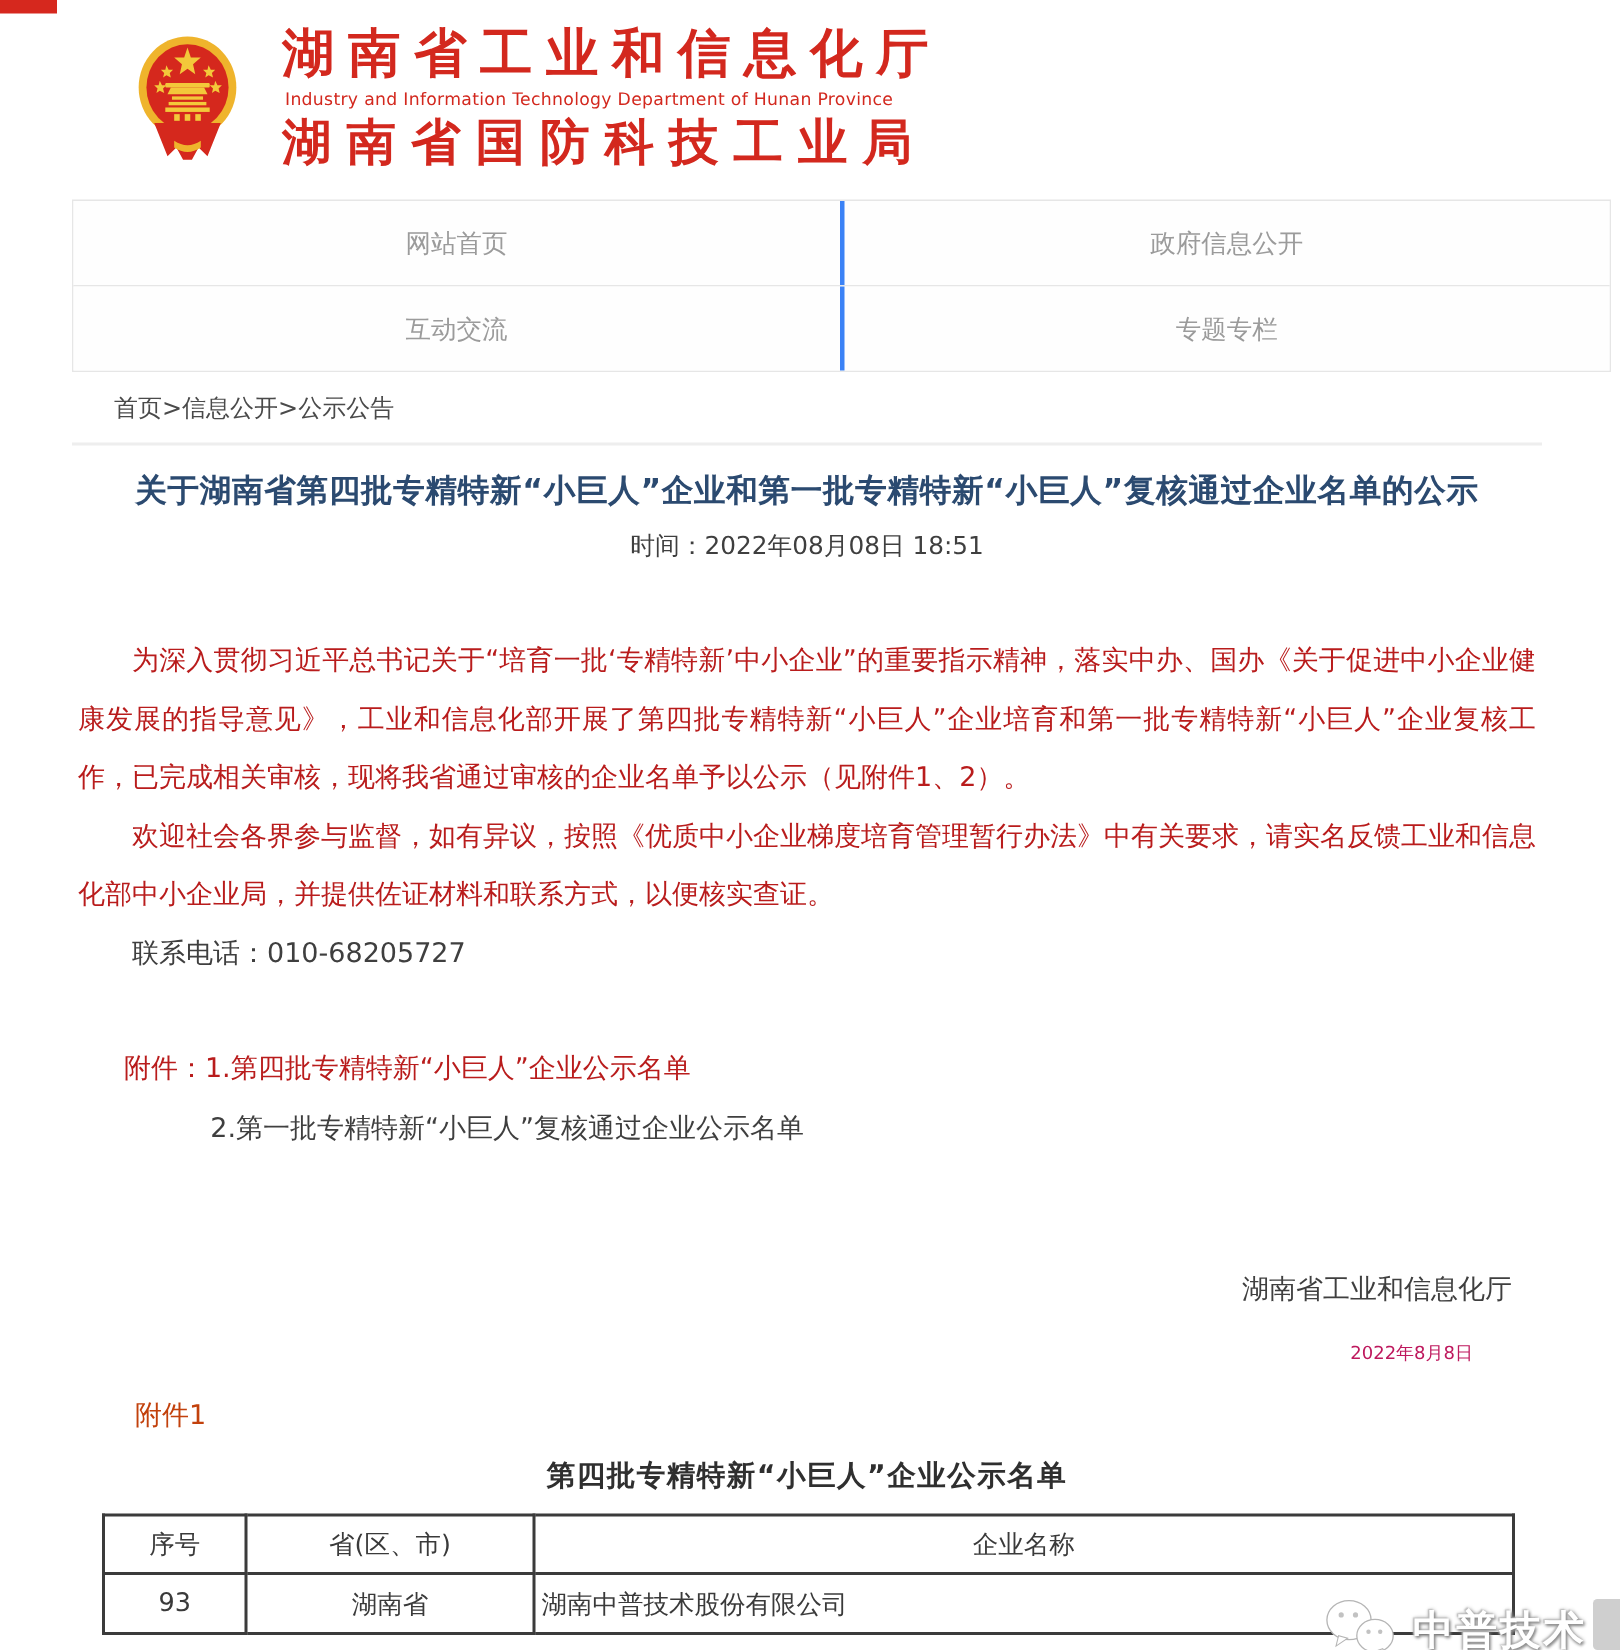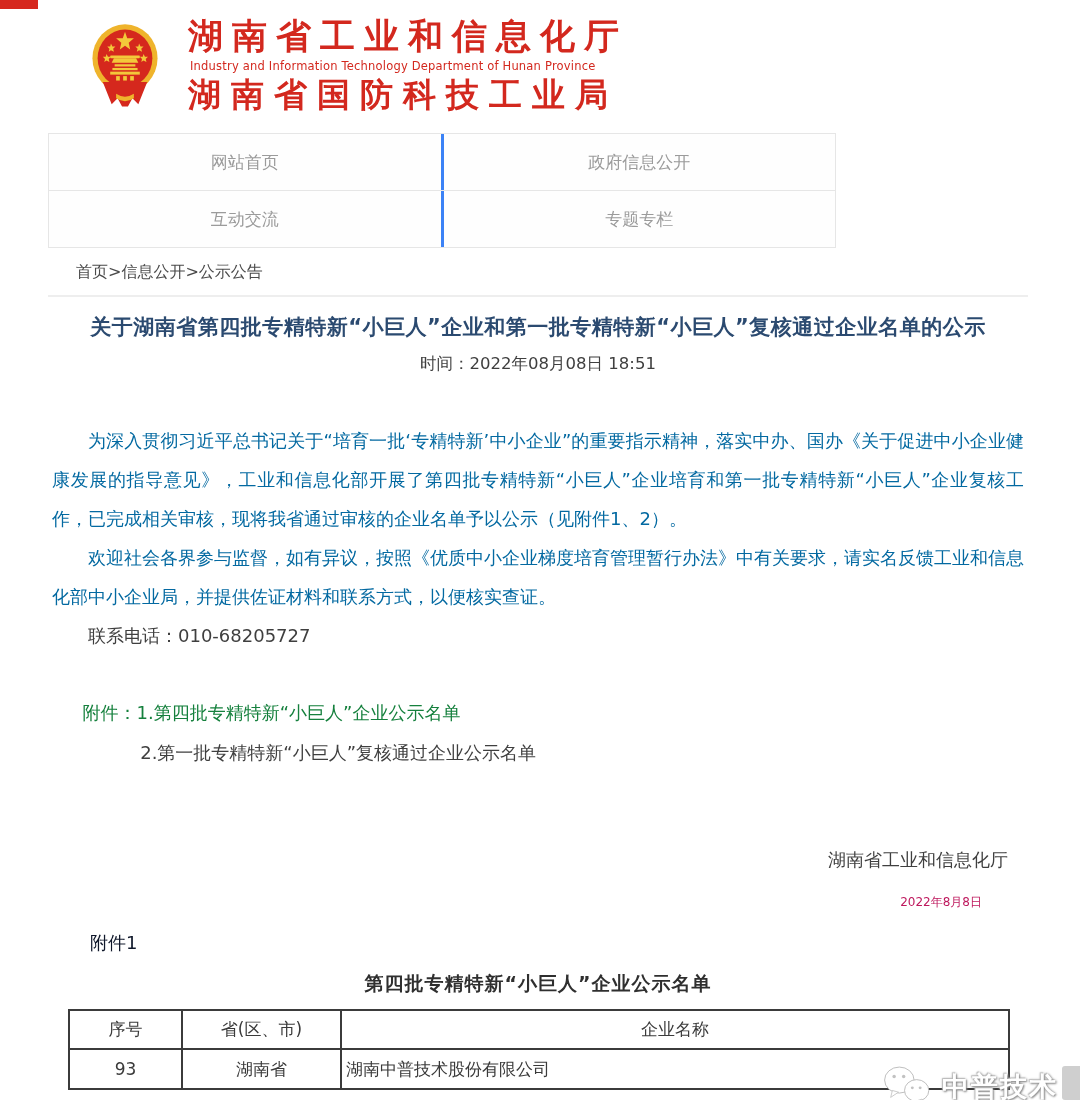--- a/index.html
+++ b/index.html
@@ -20,21 +20,21 @@
     display: flex; align-items: center;
     padding-left: 88px; background: #ffffff;
   }
   .emblem { width: 74px; height: 92px; margin-right: 26px; flex: 0 0 auto; }
   .org-text { line-height: 1; }
   .org-cn1 { font-size: 35px; font-weight: bold; color: #d3281e; letter-spacing: 9px; }
   .org-en  { font-size: 11.5px; color: #d3281e; margin: 7px 0 6px 2px; letter-spacing: 0.2px; }
   .org-cn2 { font-size: 33px; font-weight: bold; color: #d3281e; letter-spacing: 10px; }
   
   .main-nav {
-    width: 788px; margin: 3px auto 0 48px;
+    width: 1026px; margin: 3px auto 0 48px;
     border: 1px solid #e6e6e6;
   }
   .nav-row { display: flex; }
   .nav-row + .nav-row { border-top: 1px solid #e6e6e6; }
   .nav-cell {
     flex: 1; height: 56px; display: flex; align-items: center; justify-content: center;
     font-size: 17px; color: #9b9b9b; background: #fefefe; cursor: pointer;
   }
   .nav-cell + .nav-cell { border-left: 3px solid #3b82f6; }
   
@@ -50,47 +50,47 @@
     margin-top: 16px; text-align: center;
     font-size: 21px; font-weight: bold; color: #2b4a70;
     letter-spacing: 0.5px;
   }
   .article-time {
     margin-top: 12px; text-align: center;
     font-size: 16.5px; color: #3f3f3f;
   }
   .body-text { margin-top: 46px; }
   .para {
-    font-size: 18px; line-height: 39px; color: #0369a1;
+    font-size: 18px; line-height: 39px; color: #b91c1c;
     text-align: justify; text-indent: 2em;
   }
   .info-line { font-size: 18px; line-height: 39px; color: #3f3f3f; text-indent: 2em; }
   .attachments { margin-top: 38px; }
-  .attach-line1 { font-size: 18px; line-height: 40px; color: #15803d; text-indent: 1.7em; }
+  .attach-line1 { font-size: 18px; line-height: 40px; color: #b91c1c; text-indent: 1.7em; }
   .attach-line2 { font-size: 18px; line-height: 40px; color: #3f3f3f; padding-left: 4.9em; }
   .signature { margin-top: 66px; text-align: right; }
   .sig-org  { font-size: 18px; line-height: 42px; color: #3f3f3f; padding-right: 16px; }
   .sig-date { font-size: 12px; line-height: 42px; color: #be185d; padding-right: 42px; }
   
-  .appendix-label { margin: 8px 0 0 38px; font-size: 18px; color: #0f172a; }
+  .appendix-label { margin: 8px 0 0 38px; font-size: 18px; color: #c2410c; }
   .appendix-table-title {
     margin-top: 16px; text-align: center;
     font-size: 19px; font-weight: bold; color: #2f2f2f; letter-spacing: 1px;
   }
   .data-table {
     width: 942px; margin: 12px 0 0 16px;
     border-collapse: collapse; table-layout: fixed;
   }
   .data-table th, .data-table td {
     border: 2px solid #3b3b3b; font-weight: normal;
     font-size: 17px; color: #3a3a3a; background: #ffffff;
   }
   .data-table th { height: 39px; text-align: center; }
   .data-table td { height: 40px; text-align: center; }
-  .col-seq { width: 113px; } .col-prov { width: 159px; }
+  .col-seq { width: 95px; } .col-prov { width: 192px; }
   .cell-company { text-align: left !important; padding-left: 4px; }
   
   .watermark {
     position: absolute; left: 882px; top: 1064px;
     display: flex; align-items: center; z-index: 5;
   }
   .wm-icon { width: 52px; height: 46px; margin-right: 8px; }
   .wm-text {
     font-size: 27px; font-weight: bold; color: #ffffff; letter-spacing: 2px;
     text-shadow: 1px 1px 2px #8a8a8a, -1px -1px 1px #bdbdbd, 0 0 3px #9a9a9a;

